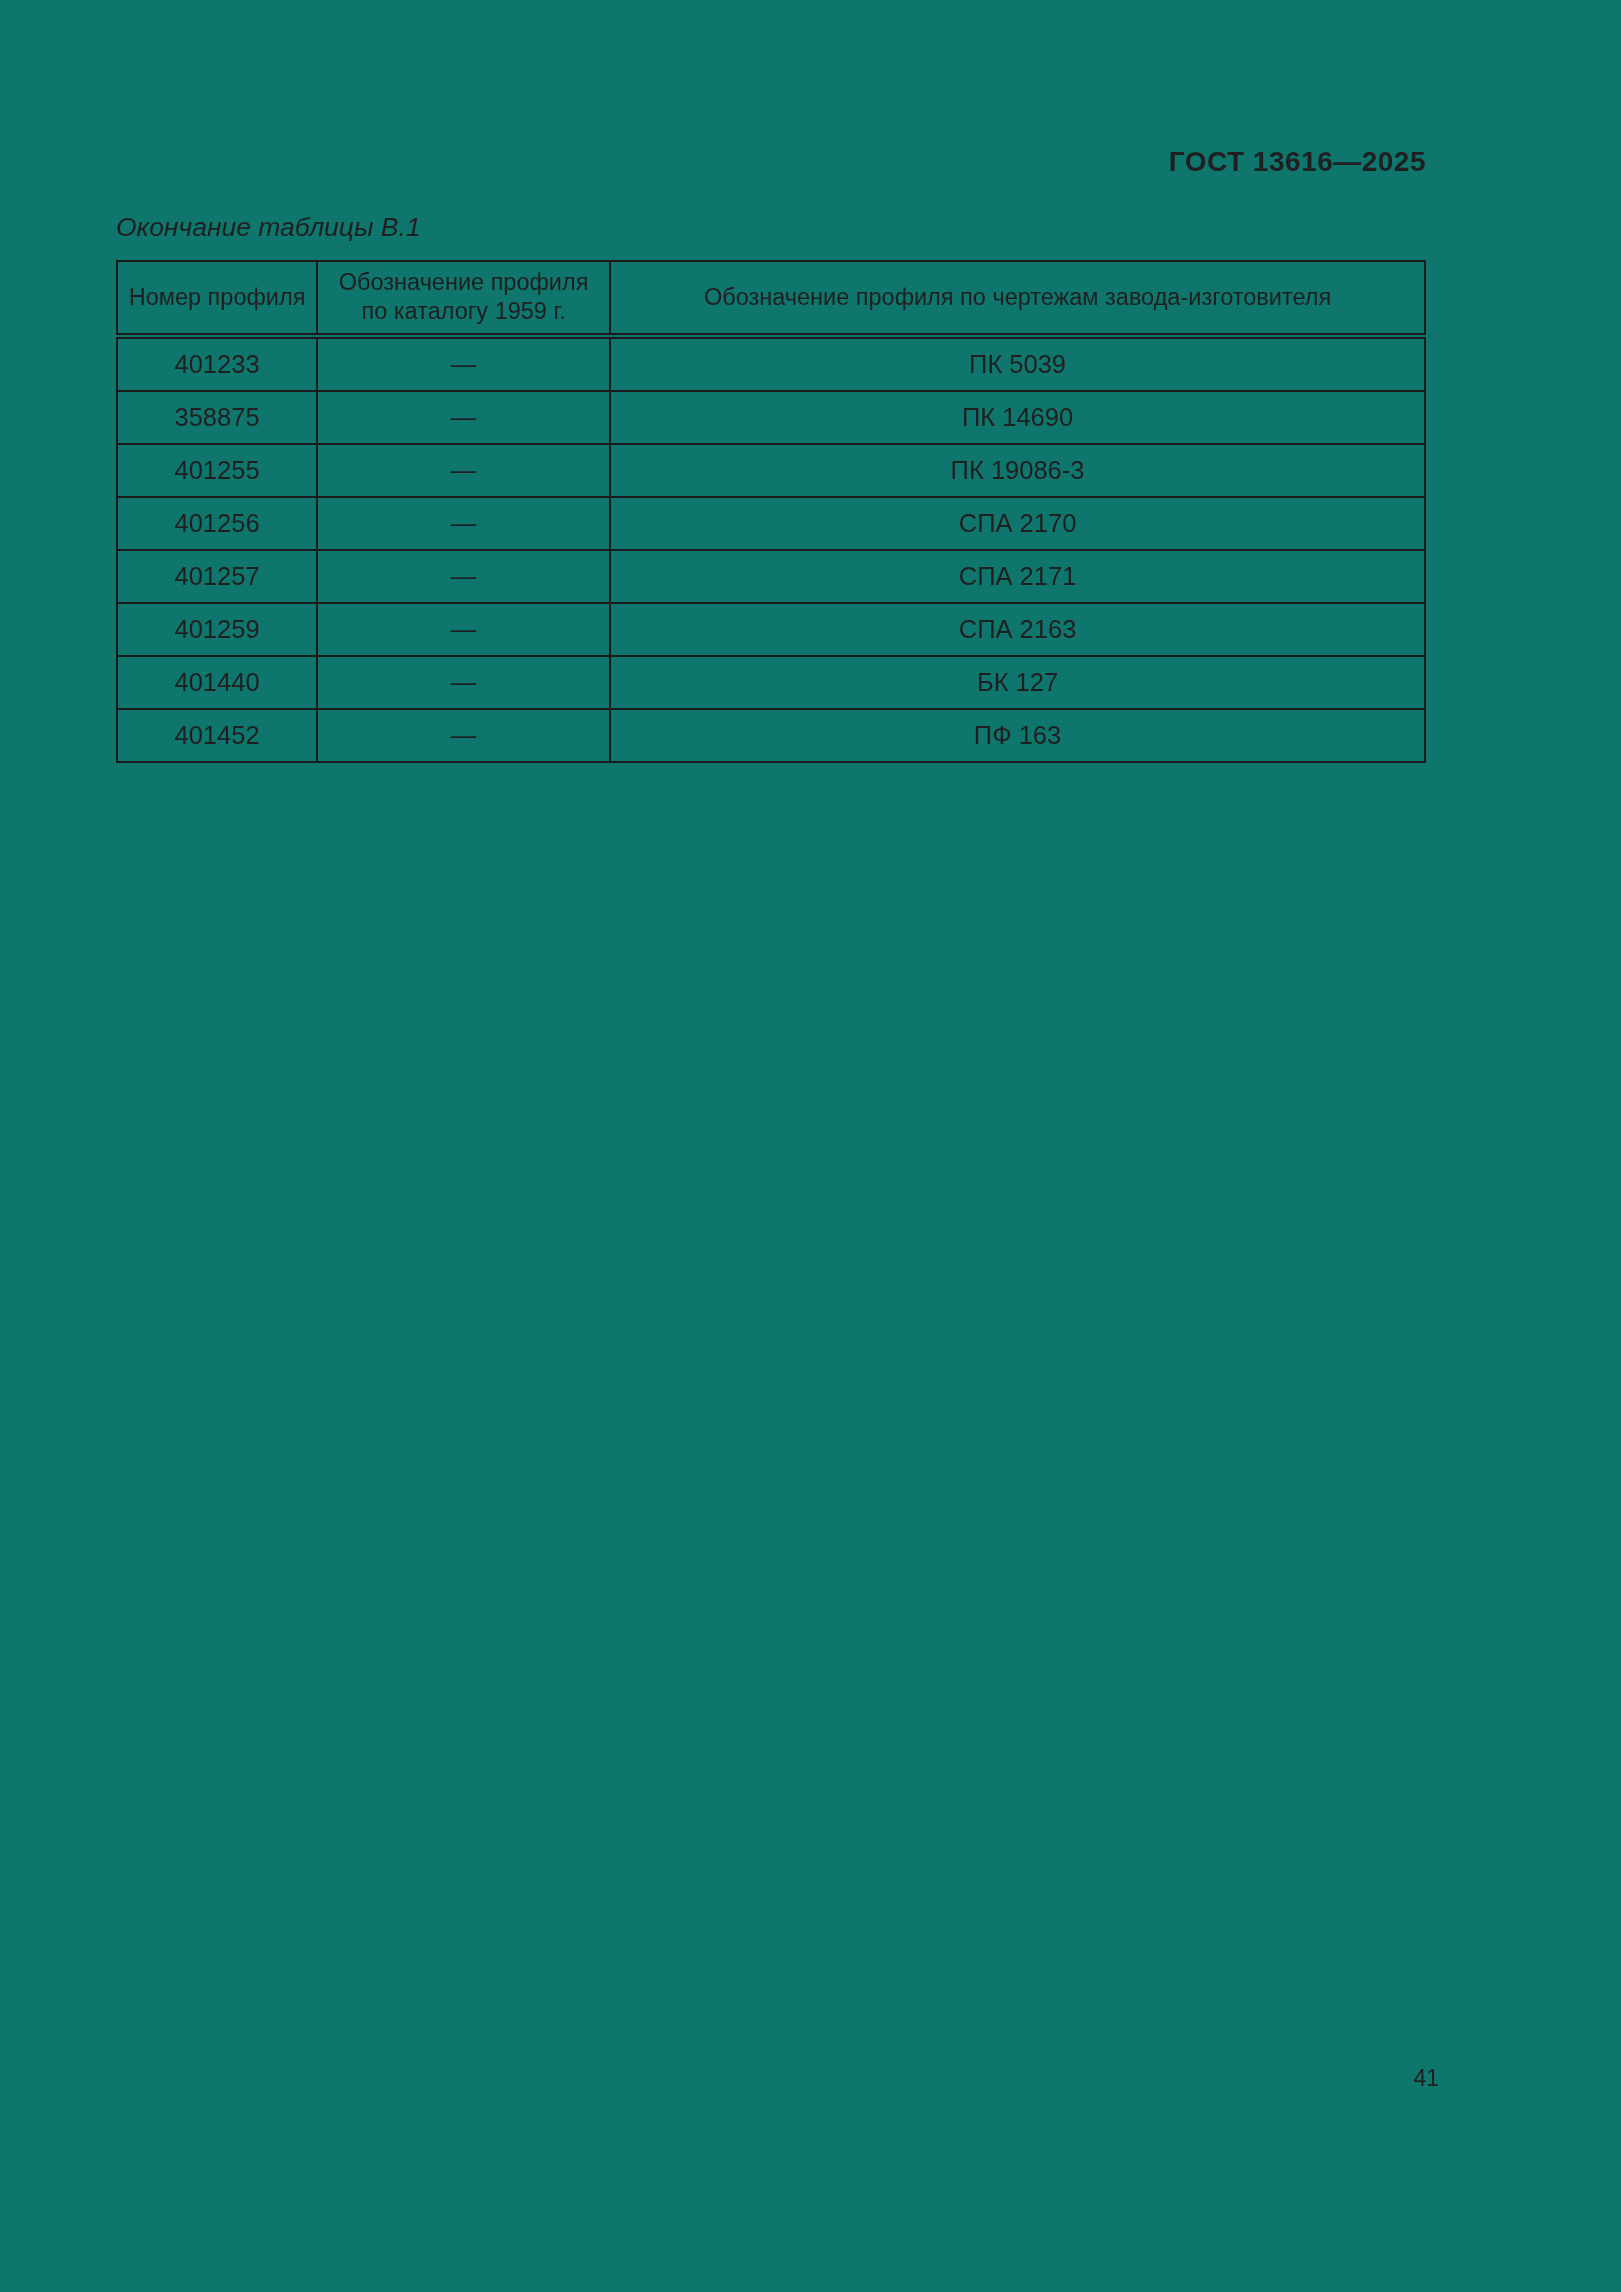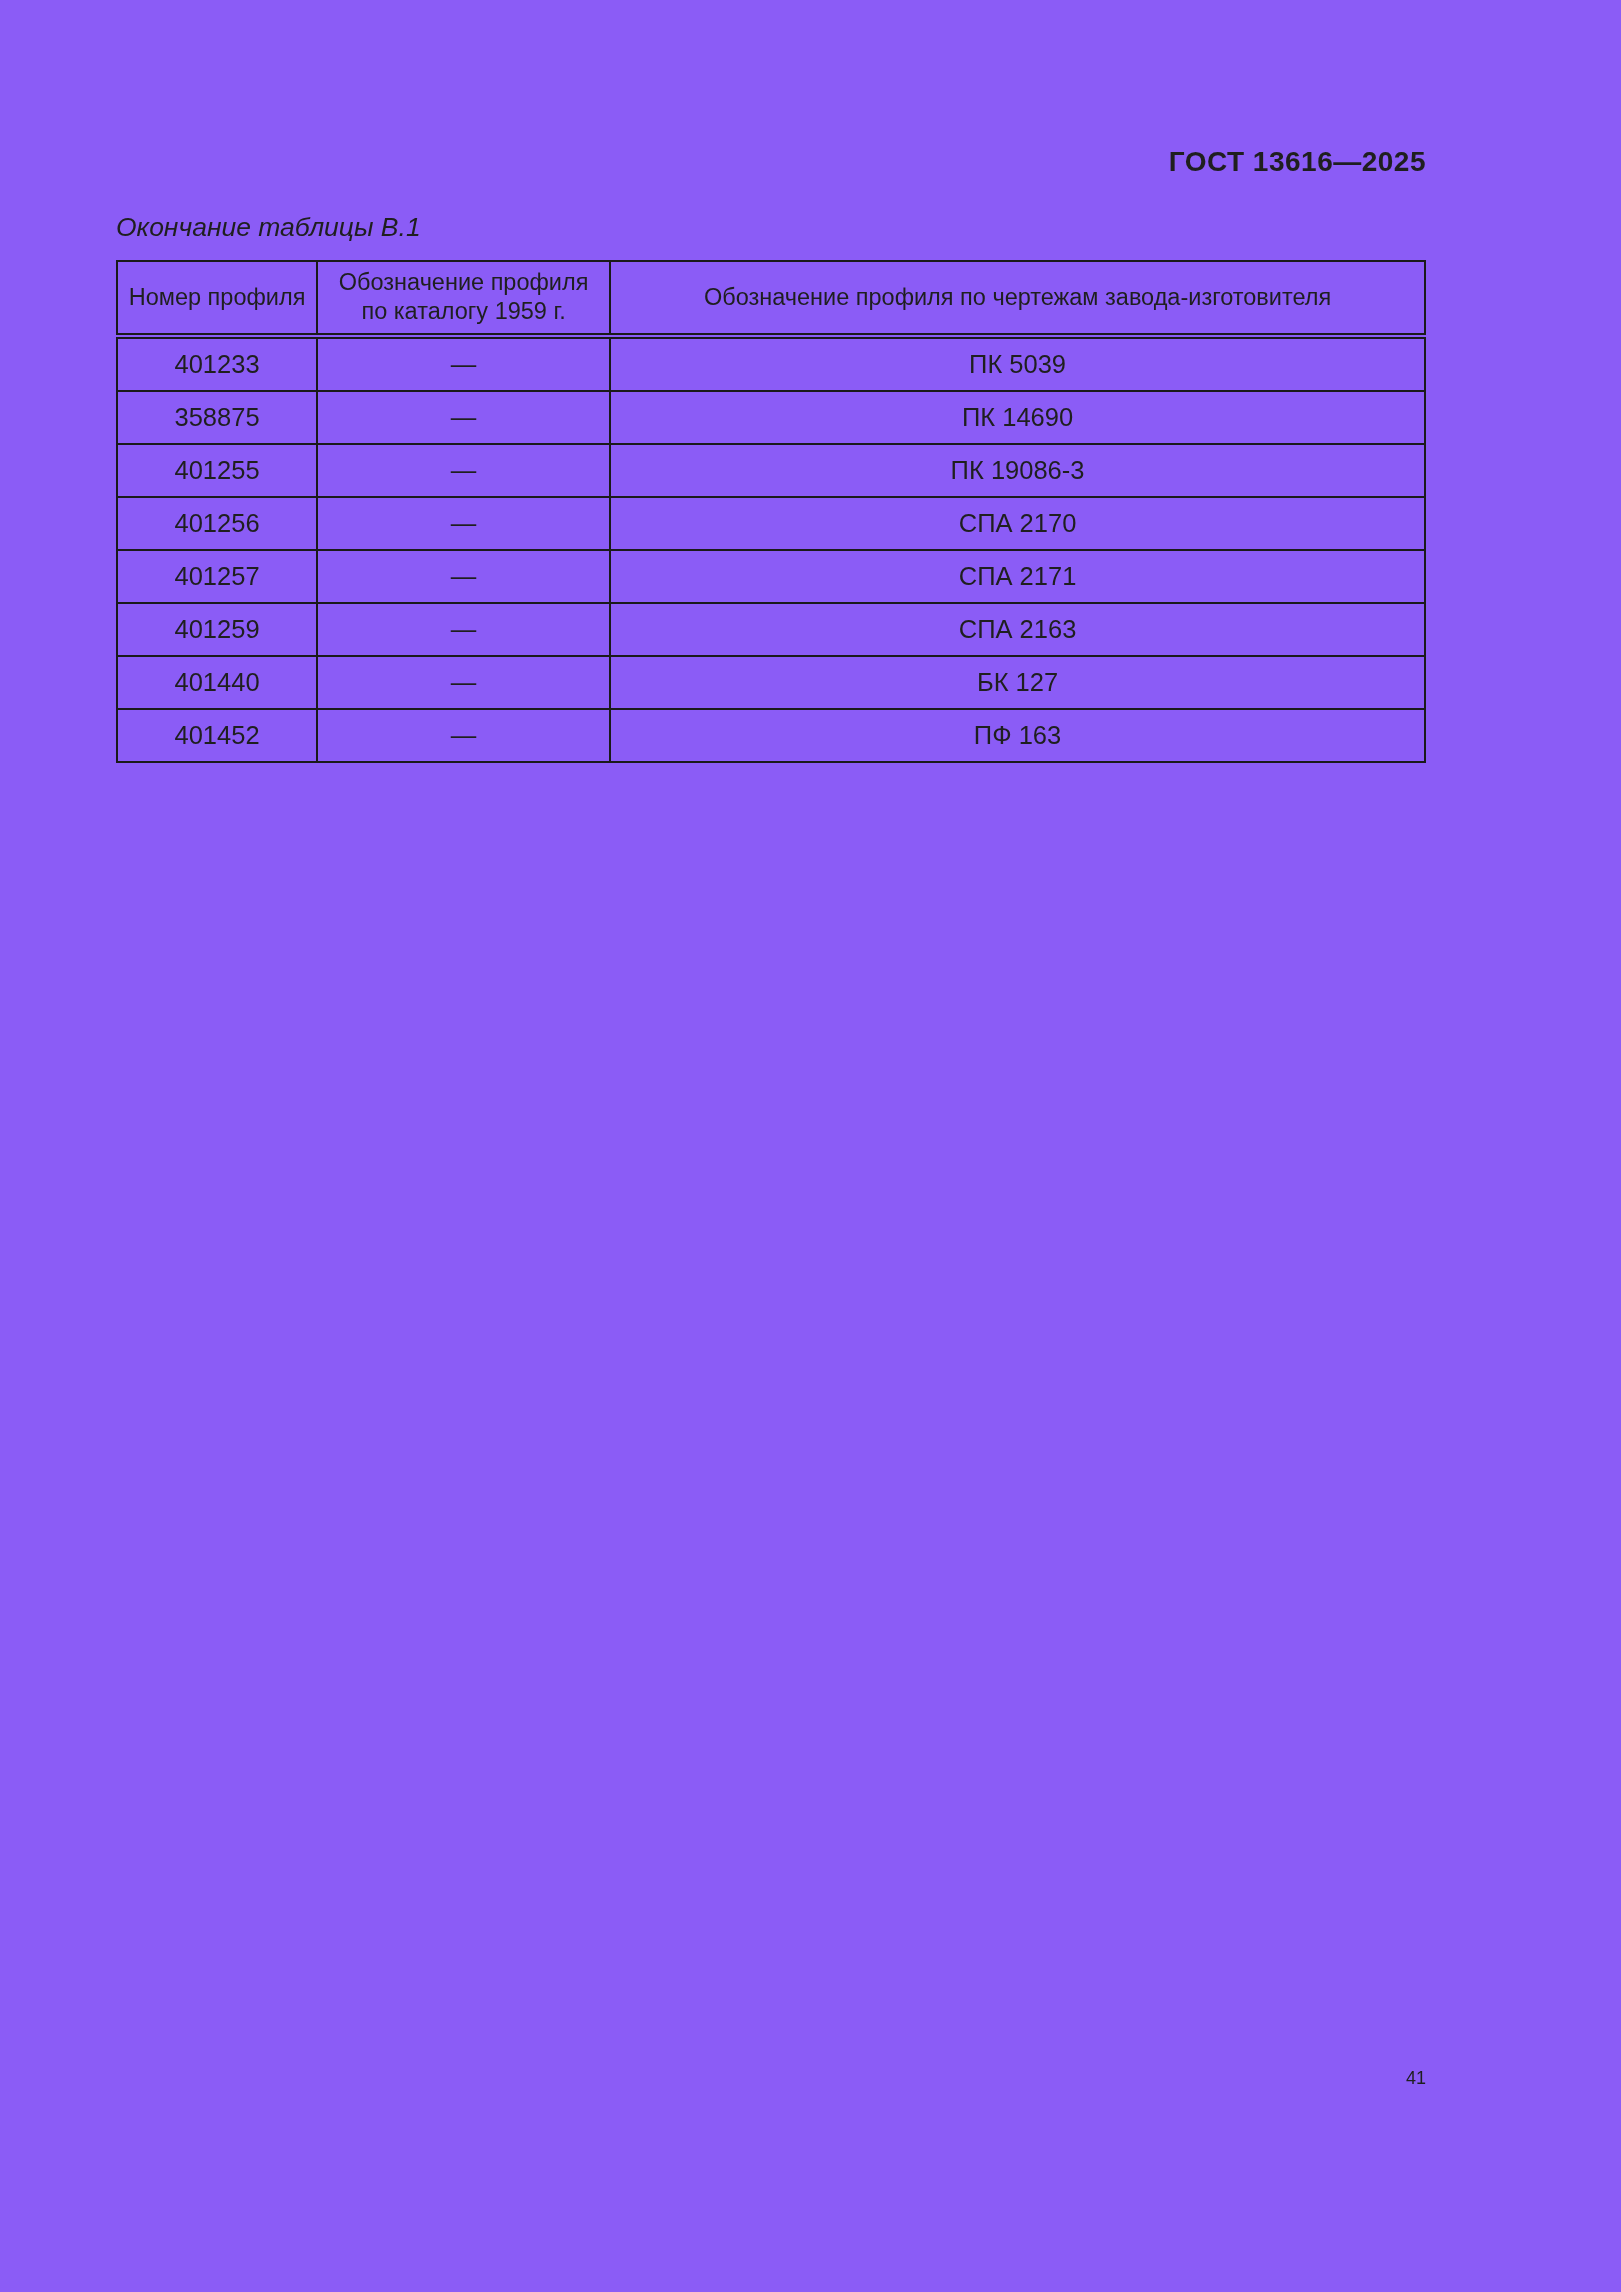--- a/index.html
+++ b/index.html
@@ -6,21 +6,21 @@
     margin: 0;
     padding: 0;
     background: #ffffff;
     font-family: "Liberation Sans", sans-serif;
     color: #1f1f1f;
   }
   .page {
     position: relative;
     width: 1621px;
     height: 2293px;
-    background: #8b5cf6;
+    background: #0f766e;
     overflow: hidden;
   }
   .content {
     margin: 0 195px 0 116px; 
     padding-top: 145px;
   }
   .doc-header {
     text-align: right;
     font-weight: bold;
     font-size: 28px;
@@ -59,22 +59,22 @@
     font-size: 25.5px;
     height: 47px;
     margin-top: 8px;
   }
   .col-number   { width: 15.3%; }
   .col-catalog  { width: 22.4%; }
   .col-factory  { width: 62.3%; }
   .page-number {
     position: absolute;
     top: 2063px;
-    right: 195px;
-    font-size: 18px;
+    right: 182px;
+    font-size: 23px;
     line-height: 31px;
   }
 </style>
 </head>
 <body>
 
 <div class="page">
   <div class="content">
 
     <div class="doc-header">ГОСТ 13616—2025</div>

